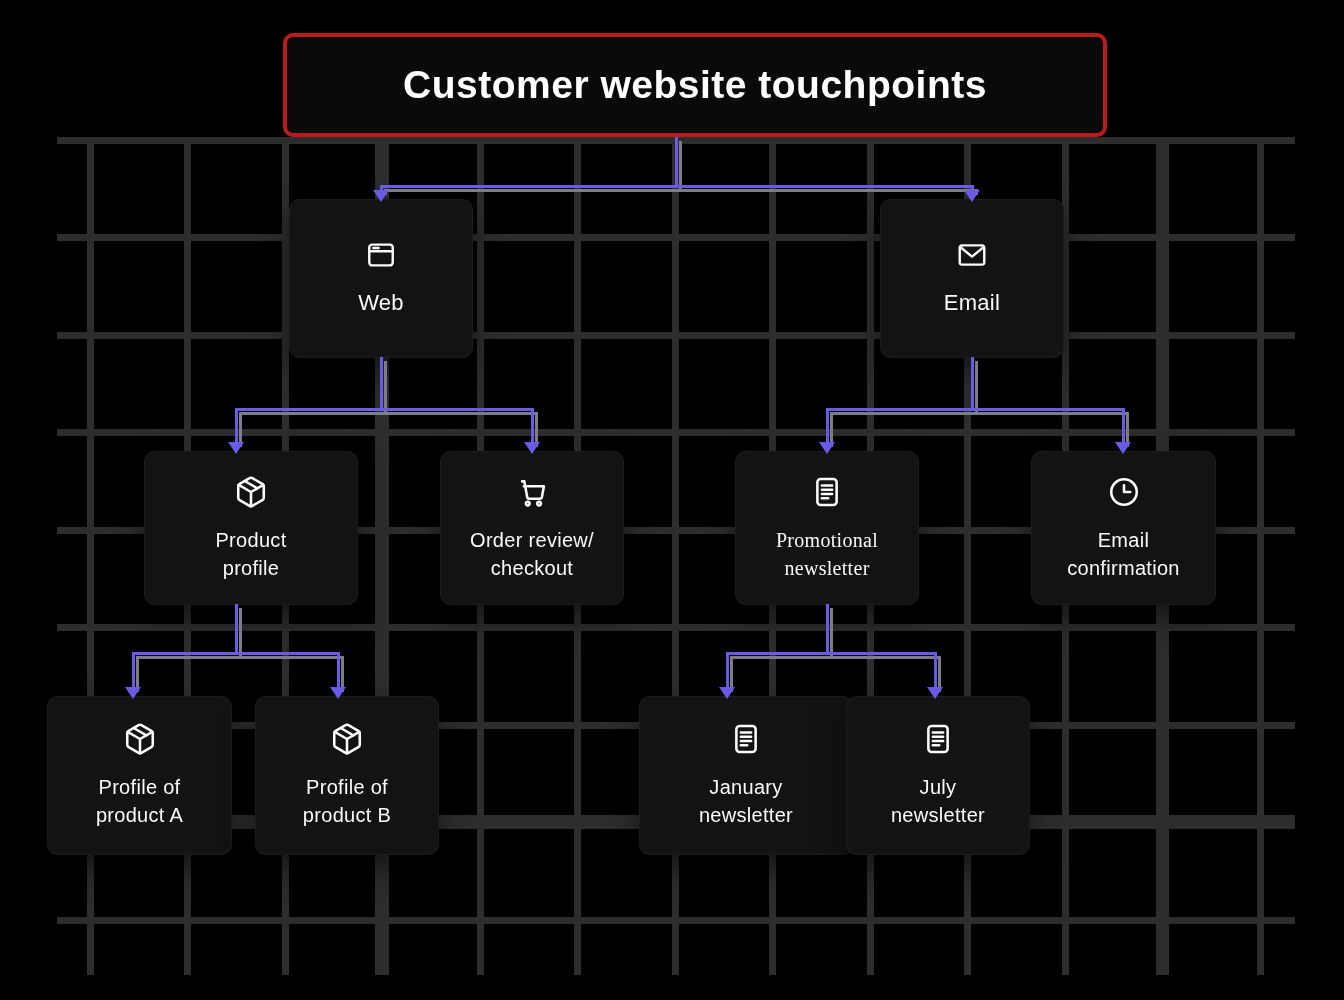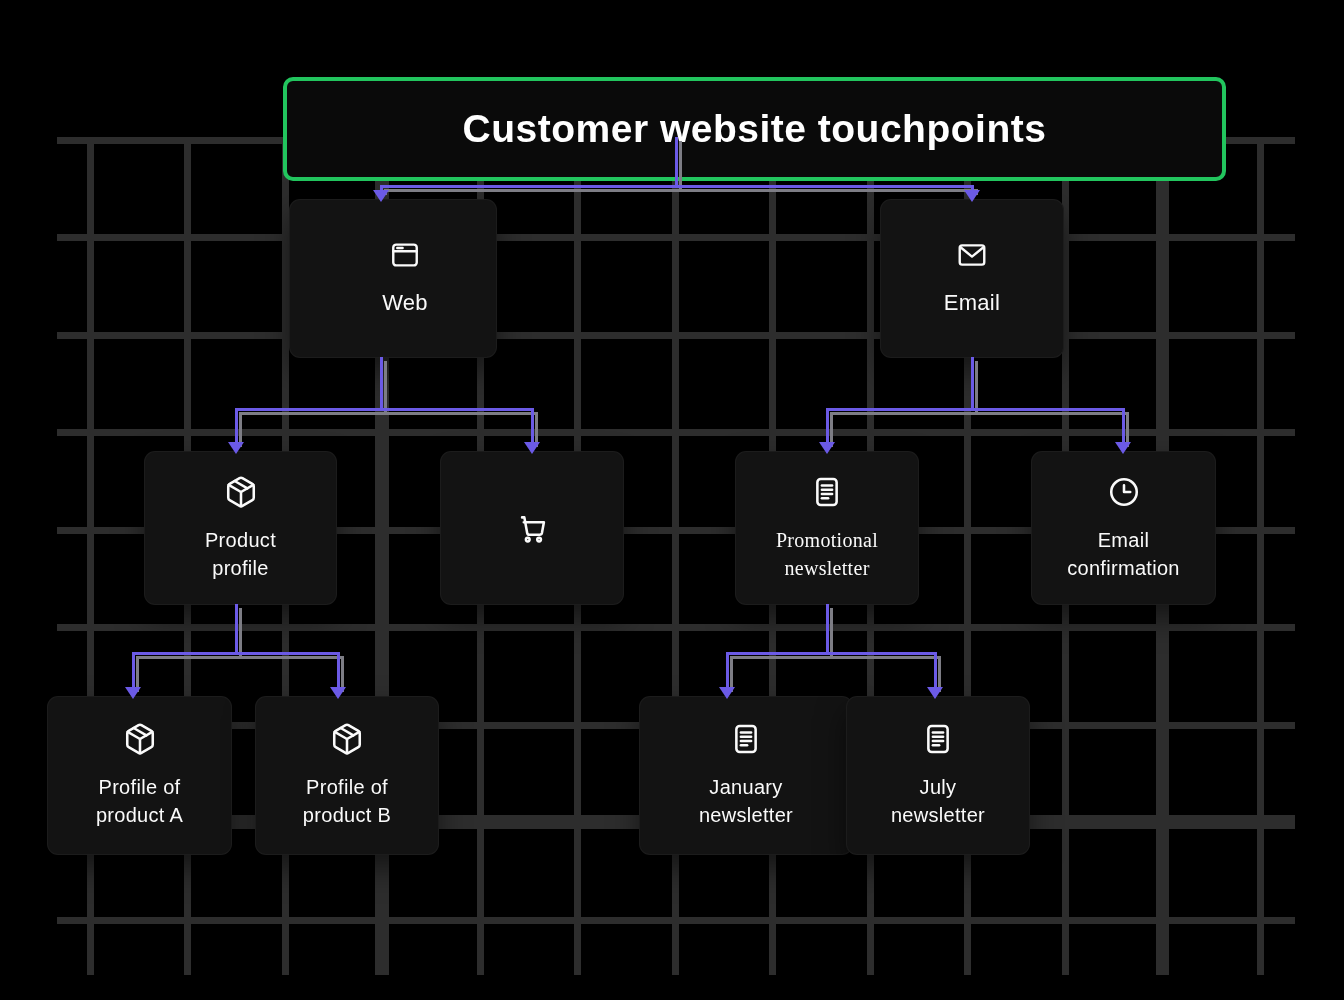--- a/index.html
+++ b/index.html
@@ -12,48 +12,47 @@
   
   .grid-line{position:absolute;background:#2d2d2d;z-index:1;}
   
   .conn-seg{position:absolute;background:#6b5ae6;z-index:4;
             box-shadow:4px 4px 0 0 #7d7d85;}
   .conn-arrow{position:absolute;width:16px;height:12px;background:#6b5ae6;
             clip-path:polygon(0 0,100% 0,50% 100%);z-index:5;
             filter:drop-shadow(4px 3px 0 #7d7d85);}
   
   .title-box{
-    position:absolute;left:283px;top:33px;width:943px;height:104px;
-    background:#0a0a0a;border:4px solid #22c55e;border-radius:10px;
+    position:absolute;left:283px;top:33px;width:824px;height:104px;
+    background:#0a0a0a;border:4px solid #b91c1c;border-radius:10px;
     box-sizing:border-box;display:flex;align-items:center;justify-content:center;
     z-index:3;
-    margin-top:44px;
   }
   .title-box span{
     color:#ffffff;font-size:39px;font-weight:700;letter-spacing:.5px;
     white-space:nowrap;
   }
   
   .node{
     position:absolute;background:#131313;border-radius:10px;z-index:3;
     display:flex;flex-direction:column;align-items:center;justify-content:center;
     gap:17px;box-shadow:0 0 0 1px #1c1c1c, 0 14px 30px rgba(0,0,0,.55);
   }
   .node .icon{display:block;line-height:0;}
   .node .icon svg{stroke:#fafafa;fill:none;stroke-width:1.8;
     stroke-linecap:round;stroke-linejoin:round;}
   .node .label{
     color:#fafafa;text-align:center;white-space:pre-line;
     font-size:20px;line-height:1.4;letter-spacing:.3px;font-weight:400;
   }
   .lvl1 .label{font-size:22px;}
   
-  #n-web{left:290px;top:200px;width:182px;height:157px;padding-left:24px;}
+  #n-web{left:290px;top:200px;width:182px;height:157px;}
   #n-email{left:881px;top:200px;width:182px;height:157px;}
-  #n-product-profile{left:145px;top:452px;width:191px;height:152px;}
+  #n-product-profile{left:145px;top:452px;width:212px;height:152px;}
   #n-order-review{left:441px;top:452px;width:182px;height:152px;}
   #n-promo-news{left:736px;top:452px;width:182px;height:152px;font-family:Liberation Serif, serif;}
   #n-email-conf{left:1032px;top:452px;width:183px;height:152px;}
   #n-profile-a{left:48px;top:697px;width:183px;height:157px;}
   #n-profile-b{left:256px;top:697px;width:182px;height:157px;}
   #n-jan-news{left:640px;top:697px;width:212px;height:157px;}
   #n-apr-news{left:847px;top:697px;width:182px;height:157px;}
 </style>
 </head>
 <body>
@@ -156,20 +155,22 @@
   </div>
 
   <div class="node" id="n-order-review">
     <span class="icon">
       <svg width="34" height="34" viewBox="0 0 24 24">
           <circle cx="9" cy="20.2" r="1.3"></circle>
           <circle cx="17" cy="20.2" r="1.3"></circle>
           <path d="M5 4.5h1.6l2 11a1.6 1.6 0 0 0 1.6 1.3h7.2a1.6 1.6 0 0 0 1.6-1.26L20.4 8H6.2"></path>
         </svg>
     </span>
+    <span class="label">Order review/
+checkout</span>
   </div>
 
   <div class="node" id="n-promo-news">
     <span class="icon">
       <svg width="34" height="34" viewBox="0 0 24 24">
           <rect x="5.2" y="2.8" width="13.6" height="18.4" rx="2.4"></rect>
           <line x1="8.4" y1="7.4" x2="15.6" y2="7.4"></line>
           <line x1="8.4" y1="10.4" x2="15.6" y2="10.4"></line>
           <line x1="8.4" y1="13.4" x2="15.6" y2="13.4"></line>
           <line x1="8.4" y1="16.4" x2="12.8" y2="16.4"></line>

